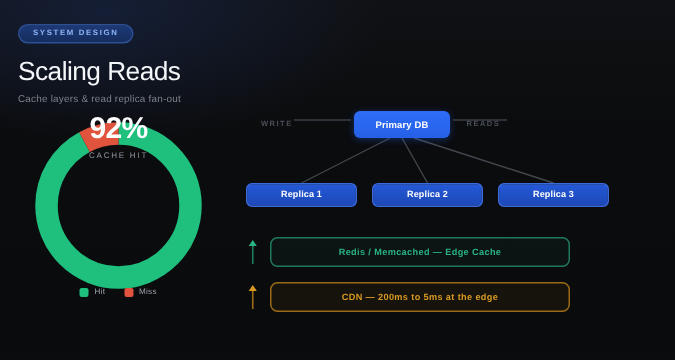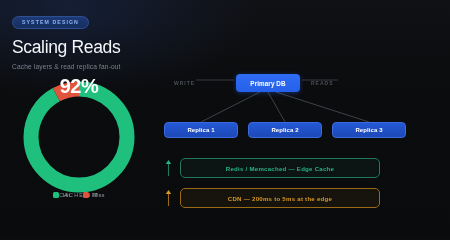--- a/index.html
+++ b/index.html
@@ -55,21 +55,21 @@
   #donut-wrap {
     position: absolute;
     left: 18px; top: 76px;
     width: 122px; height: 122px;
   }
   #donut-svg { display: block; width: 122px; height: 122px; }
   #donut-center {
     position: absolute; left: 0; top: 0;
     width: 122px; height: 122px;
     display: flex; flex-direction: column;
-    align-items: center; justify-content: space-between;
+    align-items: center; justify-content: flex-start;
     pointer-events: none;
   }
   .donut-pct {
     color: #ffffff;
     font-size: 20px;
     font-weight: bold;
     letter-spacing: -0.5px;
     line-height: 1;
   }
   .donut-cap {

